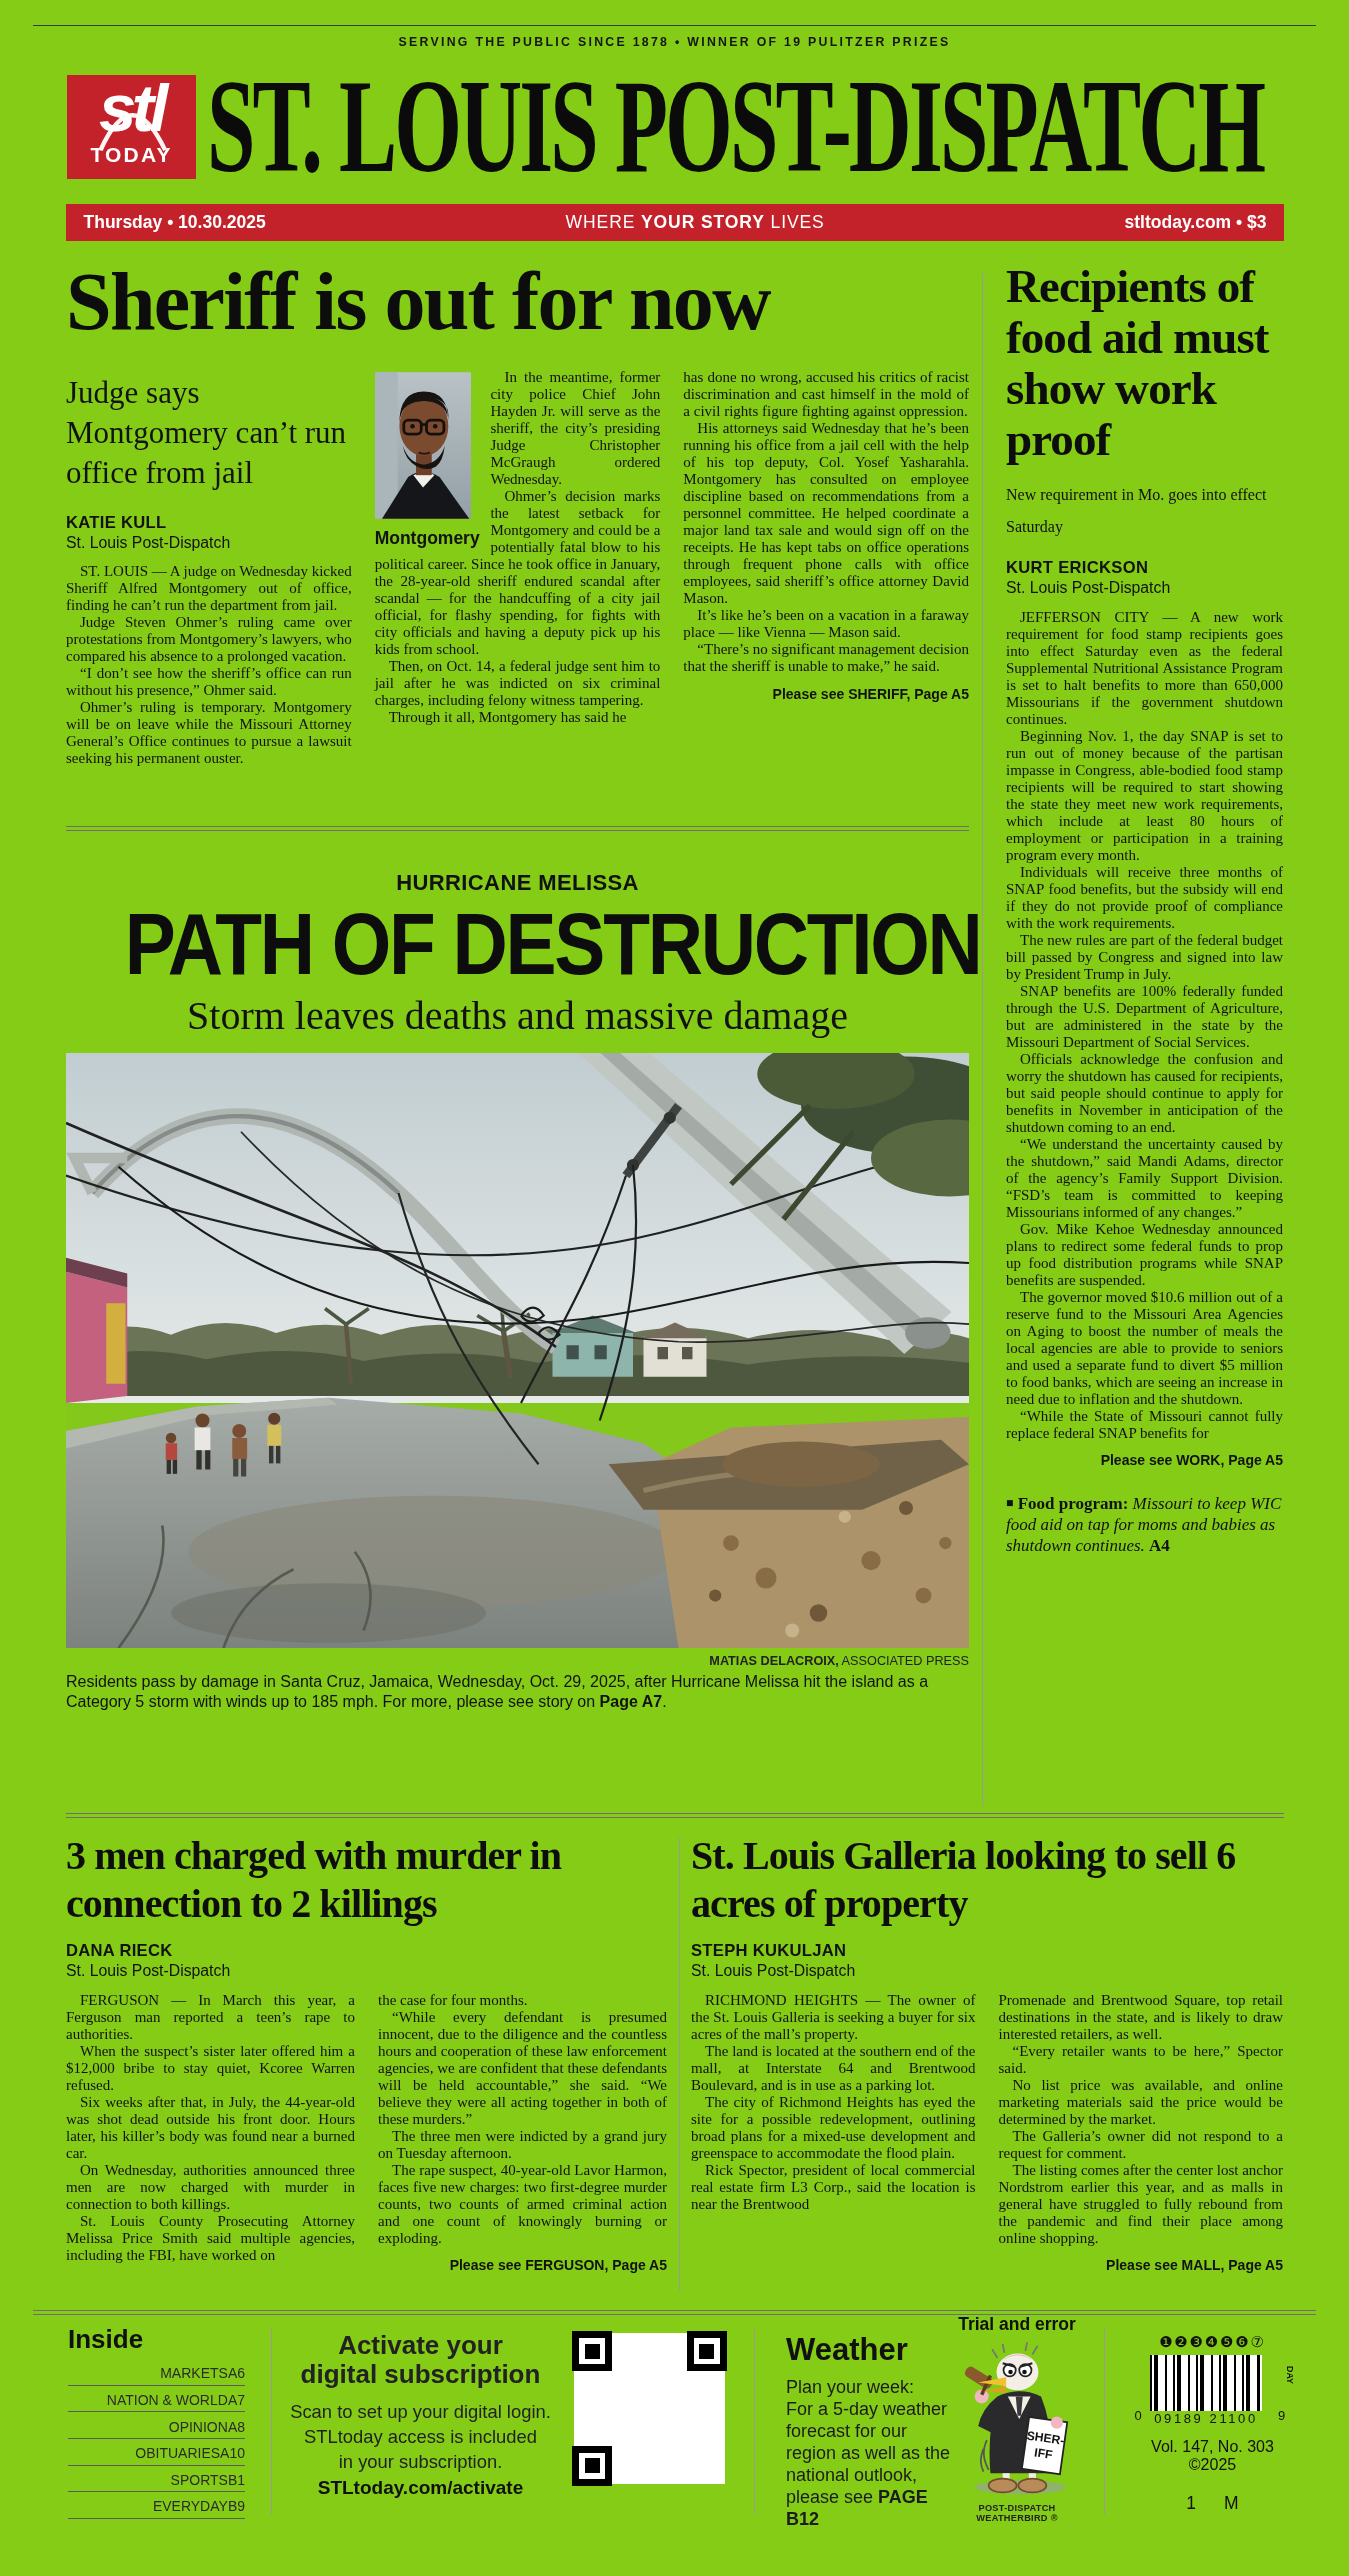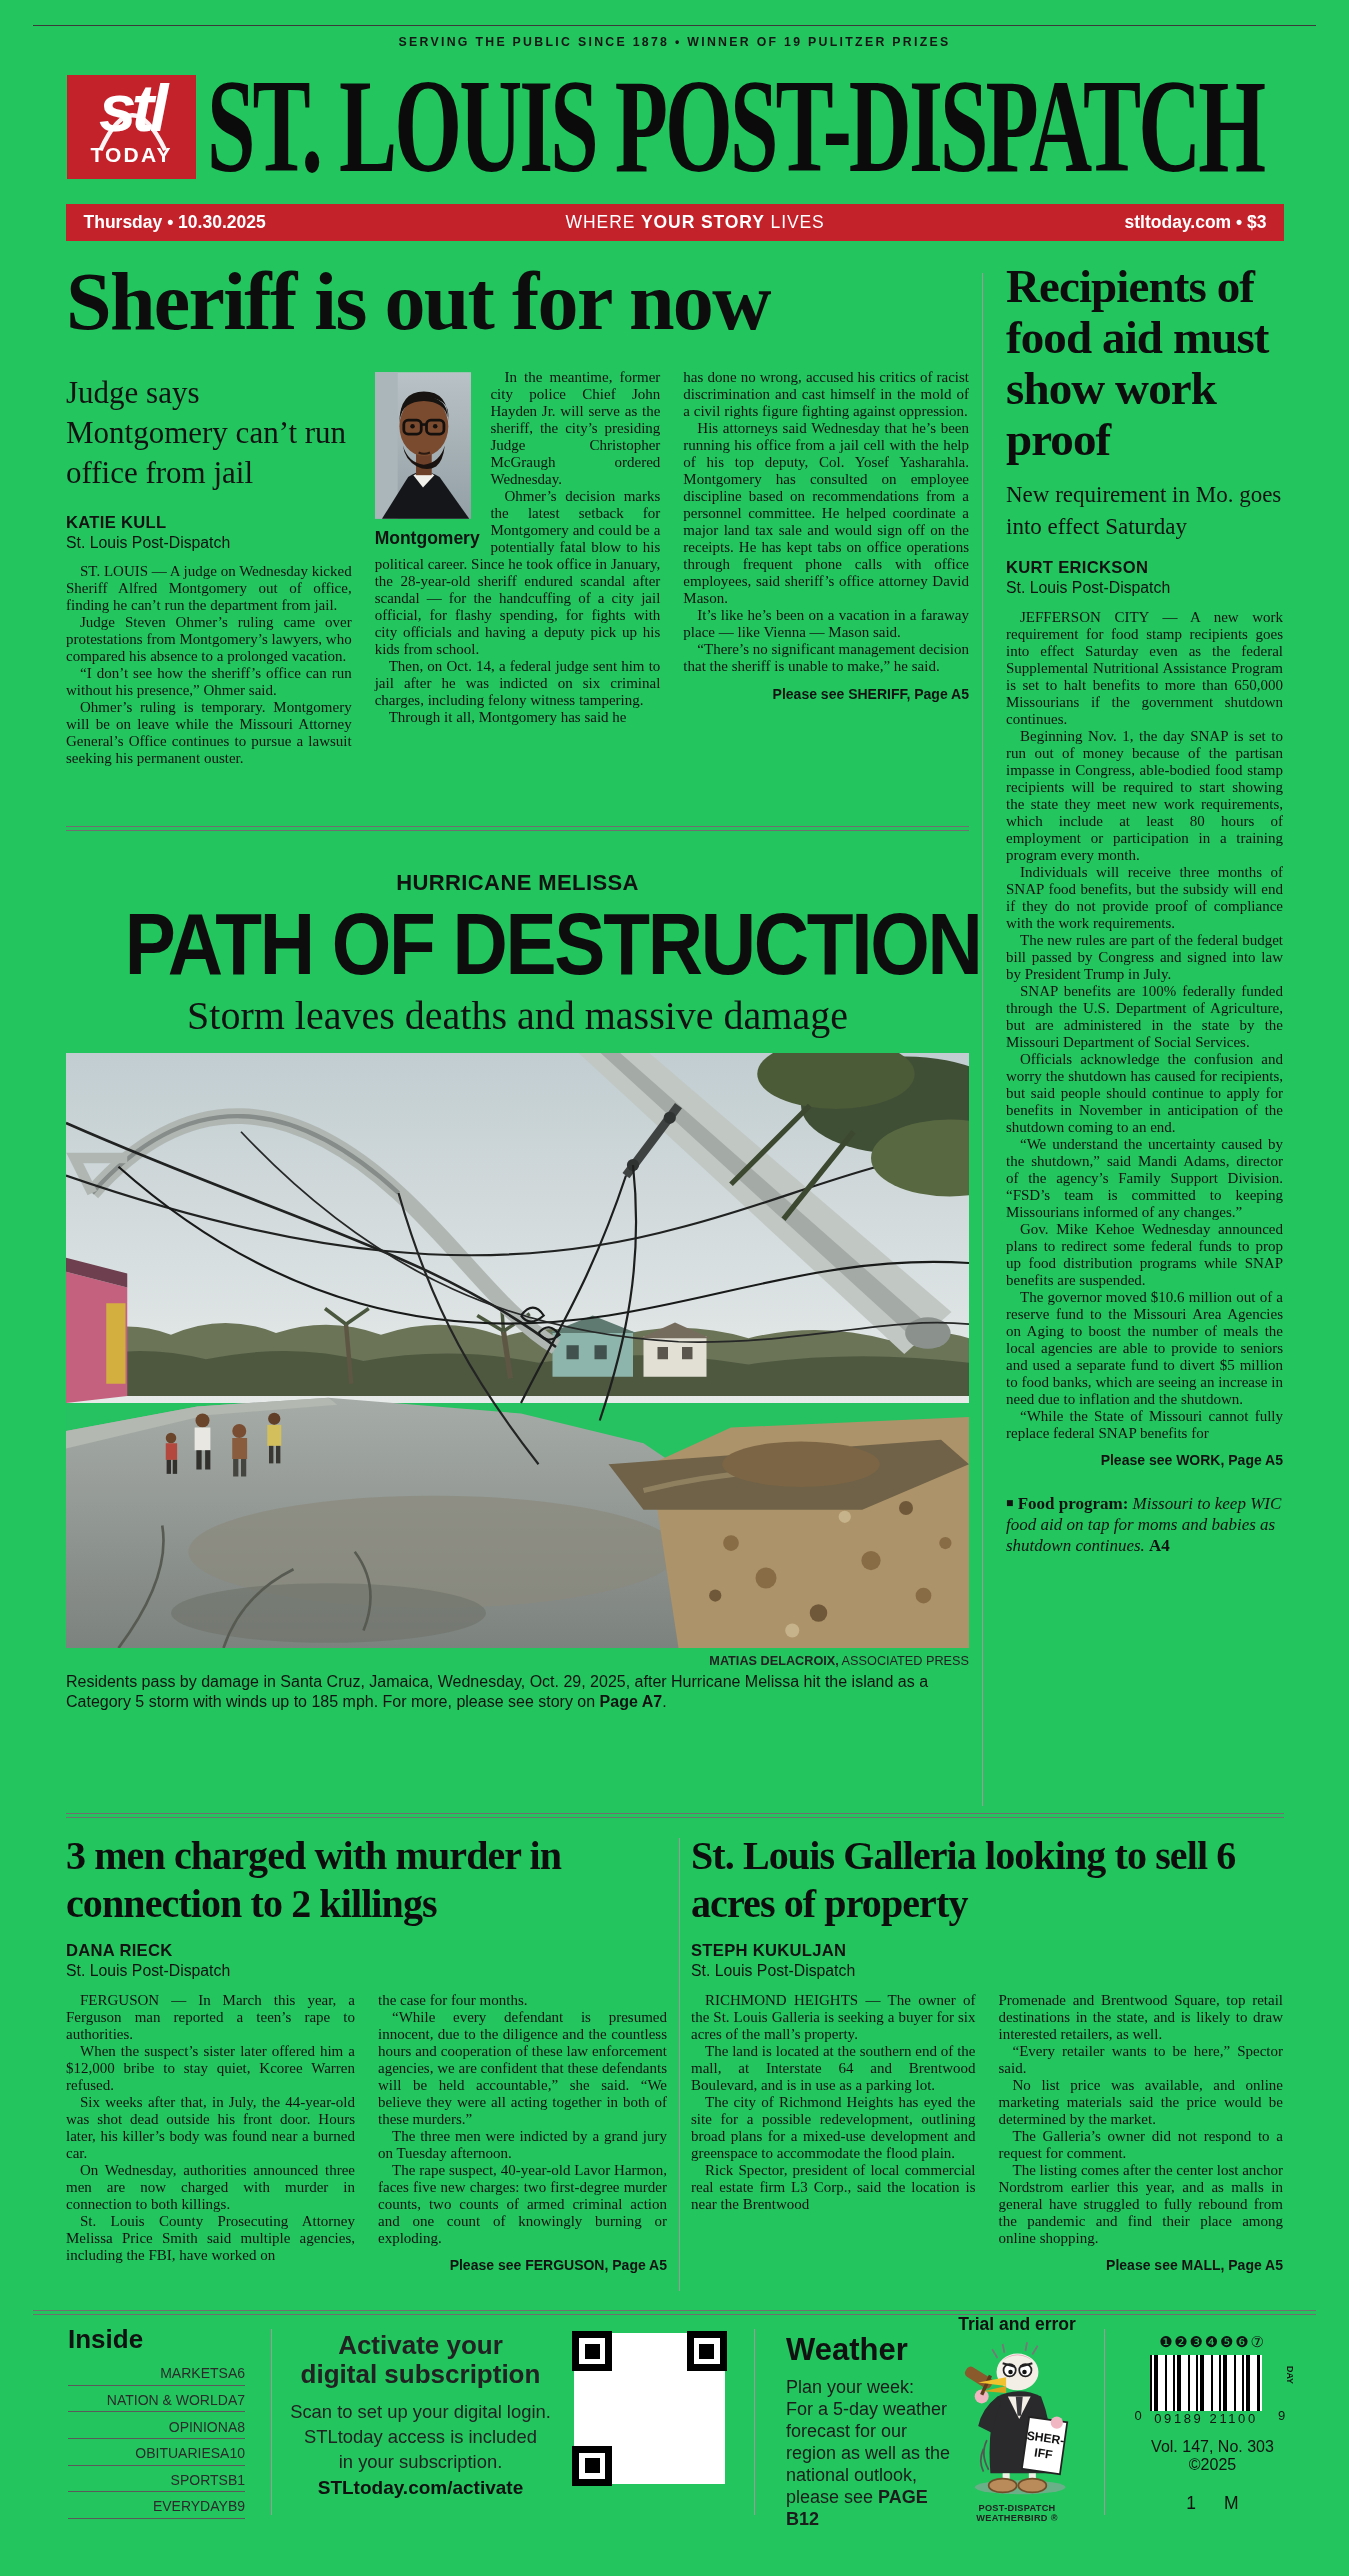--- a/index.html
+++ b/index.html
@@ -1,16 +1,16 @@
 <!DOCTYPE html>
 <html style="font-size:14px"><head>
 <meta charset="utf-8">
 <style>
   html,body{margin:0;padding:0;background:#e9e9e9}
-  #page{position:relative;width:1349px;height:2576px;background:#22c55e;margin:0 auto;
+  #page{position:relative;width:1349px;height:2576px;background:#84cc16;margin:0 auto;
         font-family:"Liberation Serif",serif;color:#121212;overflow:hidden}
 
   
   .rule{position:absolute;border-top:1.8px solid #3a3a3a}
   .drule{position:absolute;height:2.6px;border-top:0.9px solid #6f6f6f;border-bottom:0.9px solid #6f6f6f}
   .vrule{position:absolute;width:0;border-left:0.9px solid #9b9b9b}
 
   
   .tagline{position:absolute;top:35px;left:0;width:100%;text-align:center;
            font-family:"Liberation Sans",sans-serif;font-weight:700;font-size:12.3px;
@@ -46,21 +46,21 @@
   .story-sheriff{position:absolute;left:66px;top:257px;width:903px}
   .sher-h{font-size:82px;line-height:89px;letter-spacing:-1.7px}
   .sher-cols{margin-top:23px;display:grid;grid-template-columns:repeat(3,1fr);gap:23px}
   .deck1{font-size:31px;line-height:40px;margin:3.5px 0 19px;font-weight:400}
   .photo-float{float:left;width:107px;margin:2.6px 8.8px 1.8px 0}
   .photo-cap{font-family:"Liberation Sans",sans-serif;font-weight:700;font-size:17.5px;margin-top:5.3px}
 
   
   .rail{position:absolute;left:1006px;top:261px;width:277px}
   .rail-h{font-size:47px;line-height:51px;letter-spacing:-0.9px}
-  .rail .deck{font-size:23px;line-height:32px;margin:14px 0 14px;font-weight:400}
+  .rail .deck{font-size:16px;line-height:32px;margin:14px 0 14px;font-weight:400}
   .refer{margin-top:23px;font-size:17px;line-height:21px;font-style:italic}
   .refer .blt{font-style:normal;font-size:12.3px;vertical-align:1.8px}
   .refer b{font-style:normal}
   .refer .pg{font-style:normal;font-weight:700}
 
   
   .hur{position:absolute;left:66px;top:838px;width:903px;text-align:center}
   .kick{font-family:"Liberation Sans",sans-serif;font-weight:700;font-size:22px;letter-spacing:0.4px;margin-top:31.5px}
   .hur-h{font-family:"Liberation Sans",sans-serif;font-weight:700;font-size:88px;line-height:89px;
          letter-spacing:-2.6px;white-space:nowrap;transform:scaleX(.87);transform-origin:center;margin:3.5px 0 0}

